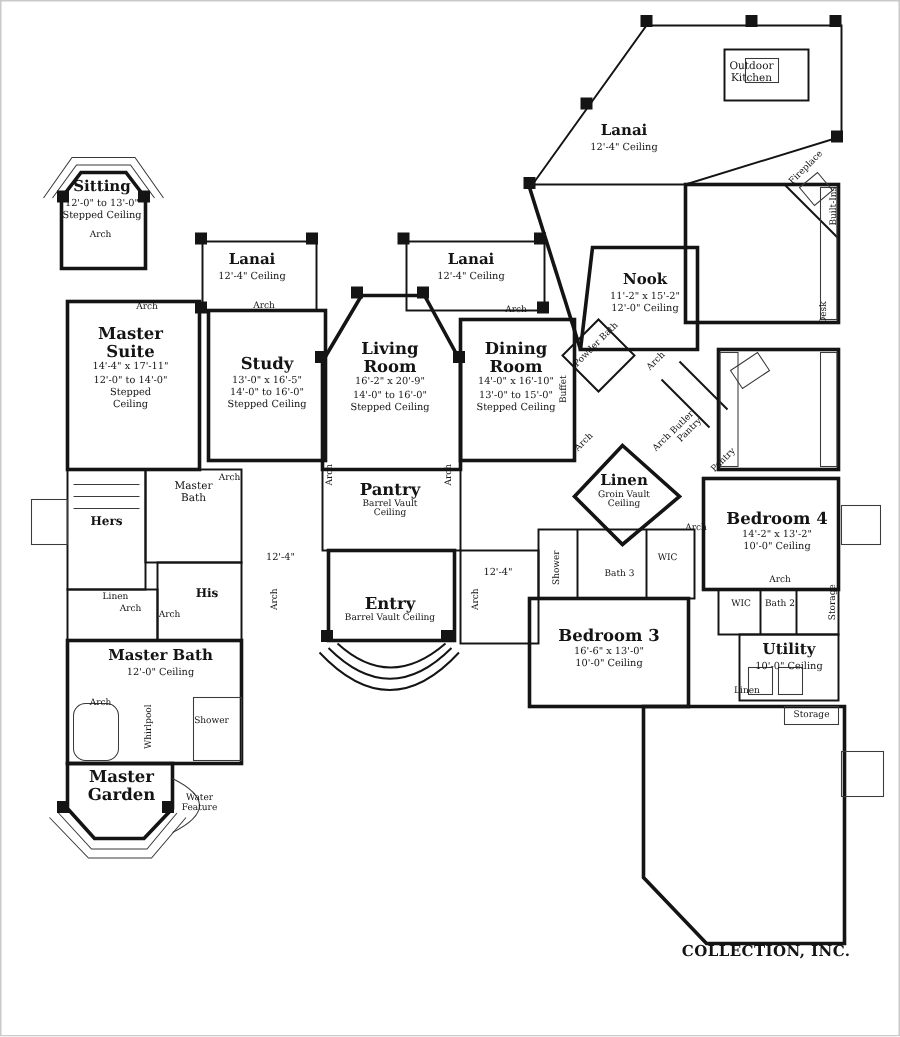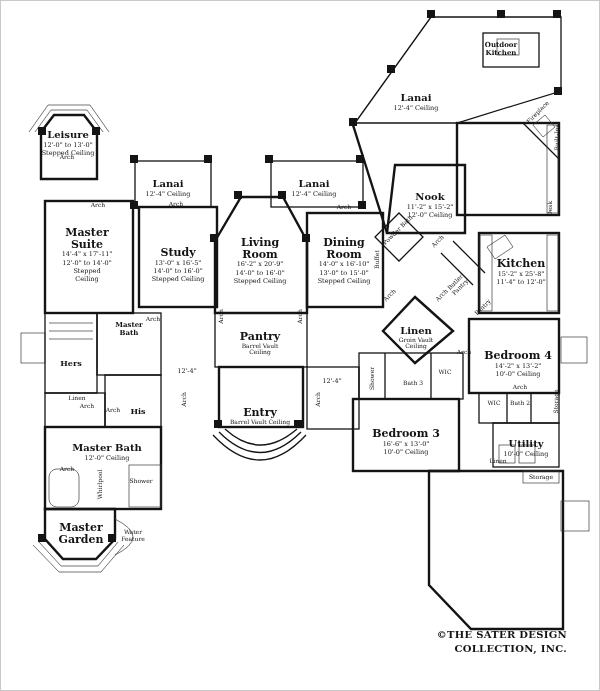--- a/index.html
+++ b/index.html
@@ -7,26 +7,26 @@
     position:relative;width:600px;height:691px;background:#ffffff;
     font-family:"DejaVu Serif", serif;color:#141414;overflow:hidden;
     border:1px solid #c9c9c9;box-sizing:border-box;
   }
   svg.walls{position:absolute;left:0;top:0;}
   .w2{fill:none;stroke:#141414;stroke-width:2.4;stroke-linejoin:miter;}
   .w1{fill:none;stroke:#141414;stroke-width:1.3;}
   .thin{fill:none;stroke:#3a3a3a;stroke-width:0.7;}
   .col{fill:#141414;stroke:none;}
   .lbl{position:absolute;text-align:center;line-height:1.1;}
-  .title{font-weight:700;font-size:11px;line-height:1.05;margin-top:10px;}
+  .title{font-weight:700;font-size:11px;line-height:1.05;}
   .t10 .title{font-size:10px;}
   .sub{font-size:6.5px;line-height:1.3;}
   .sm{font-size:6px;line-height:1.15;}
-  .smb{font-size:7px;font-weight:700;line-height:1.1;}
-  .b8{font-size:8px;font-weight:700;margin-top:16px;}
+  .smb{font-size:7px;font-weight:400;line-height:1.1;}
+  .b8{font-size:8px;font-weight:700;}
   .vert{transform:rotate(-90deg);}
   .diag{transform:rotate(-45deg);}
   .copyright{font-size:10px;letter-spacing:.3px;text-align:right;line-height:1.35;font-weight:700;}
 </style>
 </head>
 <body>
 
 <div class="plan">
 
   <svg class="walls" width="600" height="691" viewBox="0 0 600 691">
@@ -113,21 +113,21 @@
       <rect class="col" x="213" y="419" width="8" height="8"></rect>
       <rect class="col" x="293" y="419" width="8" height="8"></rect>
       <rect class="col" x="37" y="126" width="8" height="8"></rect>
       <rect class="col" x="91" y="126" width="8" height="8"></rect>
       <rect class="col" x="37" y="533" width="8" height="8"></rect>
       <rect class="col" x="107" y="533" width="8" height="8"></rect>
     </g>
   </svg>
 
   <div class="lbl t10" style="left:27px;top:119px;width:80px">
-    <div class="title">Leisure</div>
+    <div class="title">Sitting</div>
     <div class="sub">12'-0" to 13'-0"</div>
     <div class="sub">Stepped Ceiling</div>
   </div>
 
   <div class="lbl" style="left:60px;top:216px;width:52px">
     <div class="title">Master Suite</div>
     <div class="sub">14'-4" x 17'-11"</div>
     <div class="sub">12'-0" to 14'-0"</div>
     <div class="sub">Stepped Ceiling</div>
   </div>
@@ -170,25 +170,20 @@
 
   <div class="lbl smb" style="left:474px;top:40px;width:52px">Outdoor Kitchen</div>
 
 
   <div class="lbl t10" style="left:398px;top:181px;width:62px">
     <div class="title">Nook</div>
     <div class="sub">11'-2" x 15'-2"</div>
     <div class="sub">12'-0" Ceiling</div>
   </div>
 
-  <div class="lbl" style="left:487px;top:247px;width:66px">
-    <div class="title">Kitchen</div>
-    <div class="sub">15'-2" x 25'-8"</div>
-    <div class="sub">11'-4" to 12'-0"</div>
-  </div>
 
   <div class="lbl t10" style="left:387px;top:315px;width:56px">
     <div class="title">Linen</div>
     <div class="sm">Groin Vault</div>
     <div class="sm">Ceiling</div>
   </div>
 
   <div class="lbl" style="left:228px;top:320px;width:62px">
     <div class="title">Pantry</div>
     <div class="sm">Barrel Vault</div>
@@ -264,17 +259,16 @@
   <div class="lbl sm vert" style="left:171px;top:395px;width:24px">Arch</div>
   <div class="lbl sm vert" style="left:305px;top:395px;width:24px">Arch</div>
   <div class="lbl sm" style="left:54px;top:465px;width:24px">Arch</div>
   <div class="lbl sm diag" style="left:377px;top:291px;width:24px">Arch</div>
   <div class="lbl sm diag" style="left:429px;top:291px;width:24px">Arch</div>
   <div class="lbl sm diag" style="left:425px;top:237px;width:24px">Arch</div>
   <div class="lbl sm" style="left:451px;top:348px;width:24px">Arch</div>
   <div class="lbl sm" style="left:507px;top:383px;width:24px">Arch</div>
 
   <div class="lbl copyright" style="left:428px;top:627px;width:138px">
-    <div>©THE SATER DESIGN</div>
     <div>COLLECTION, INC.</div>
   </div>
 
 </div>
 
 </body></html>

